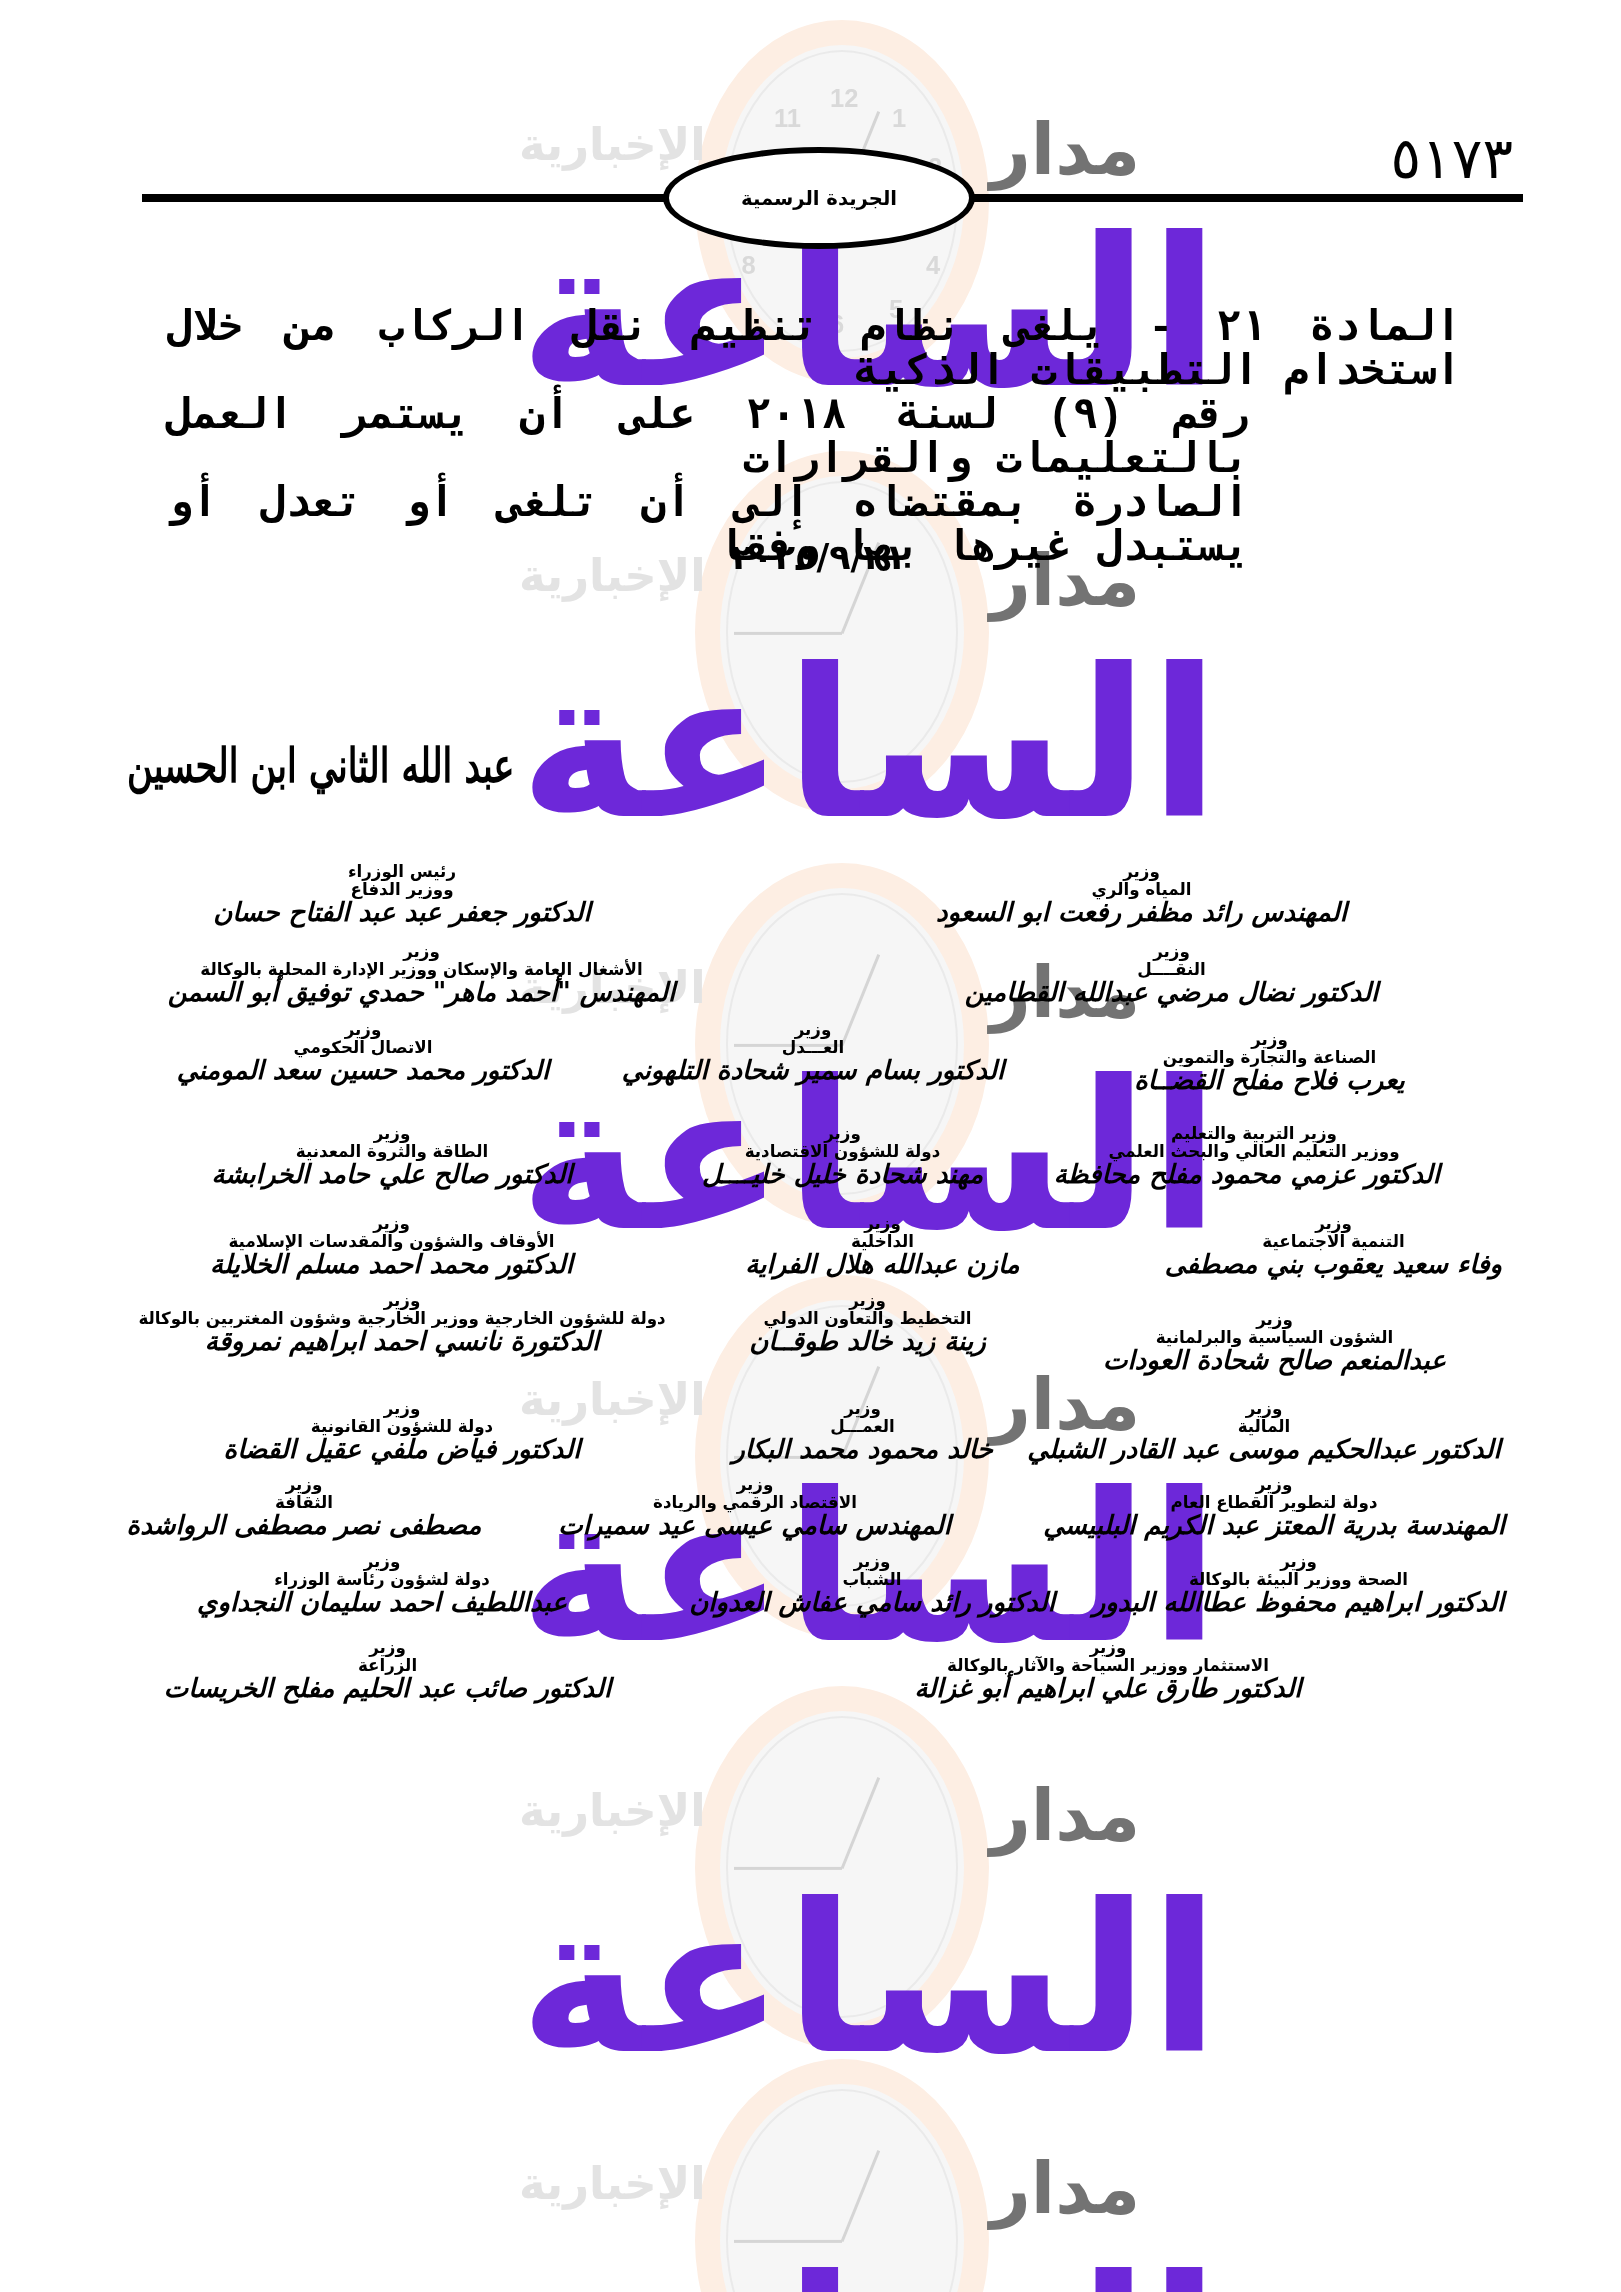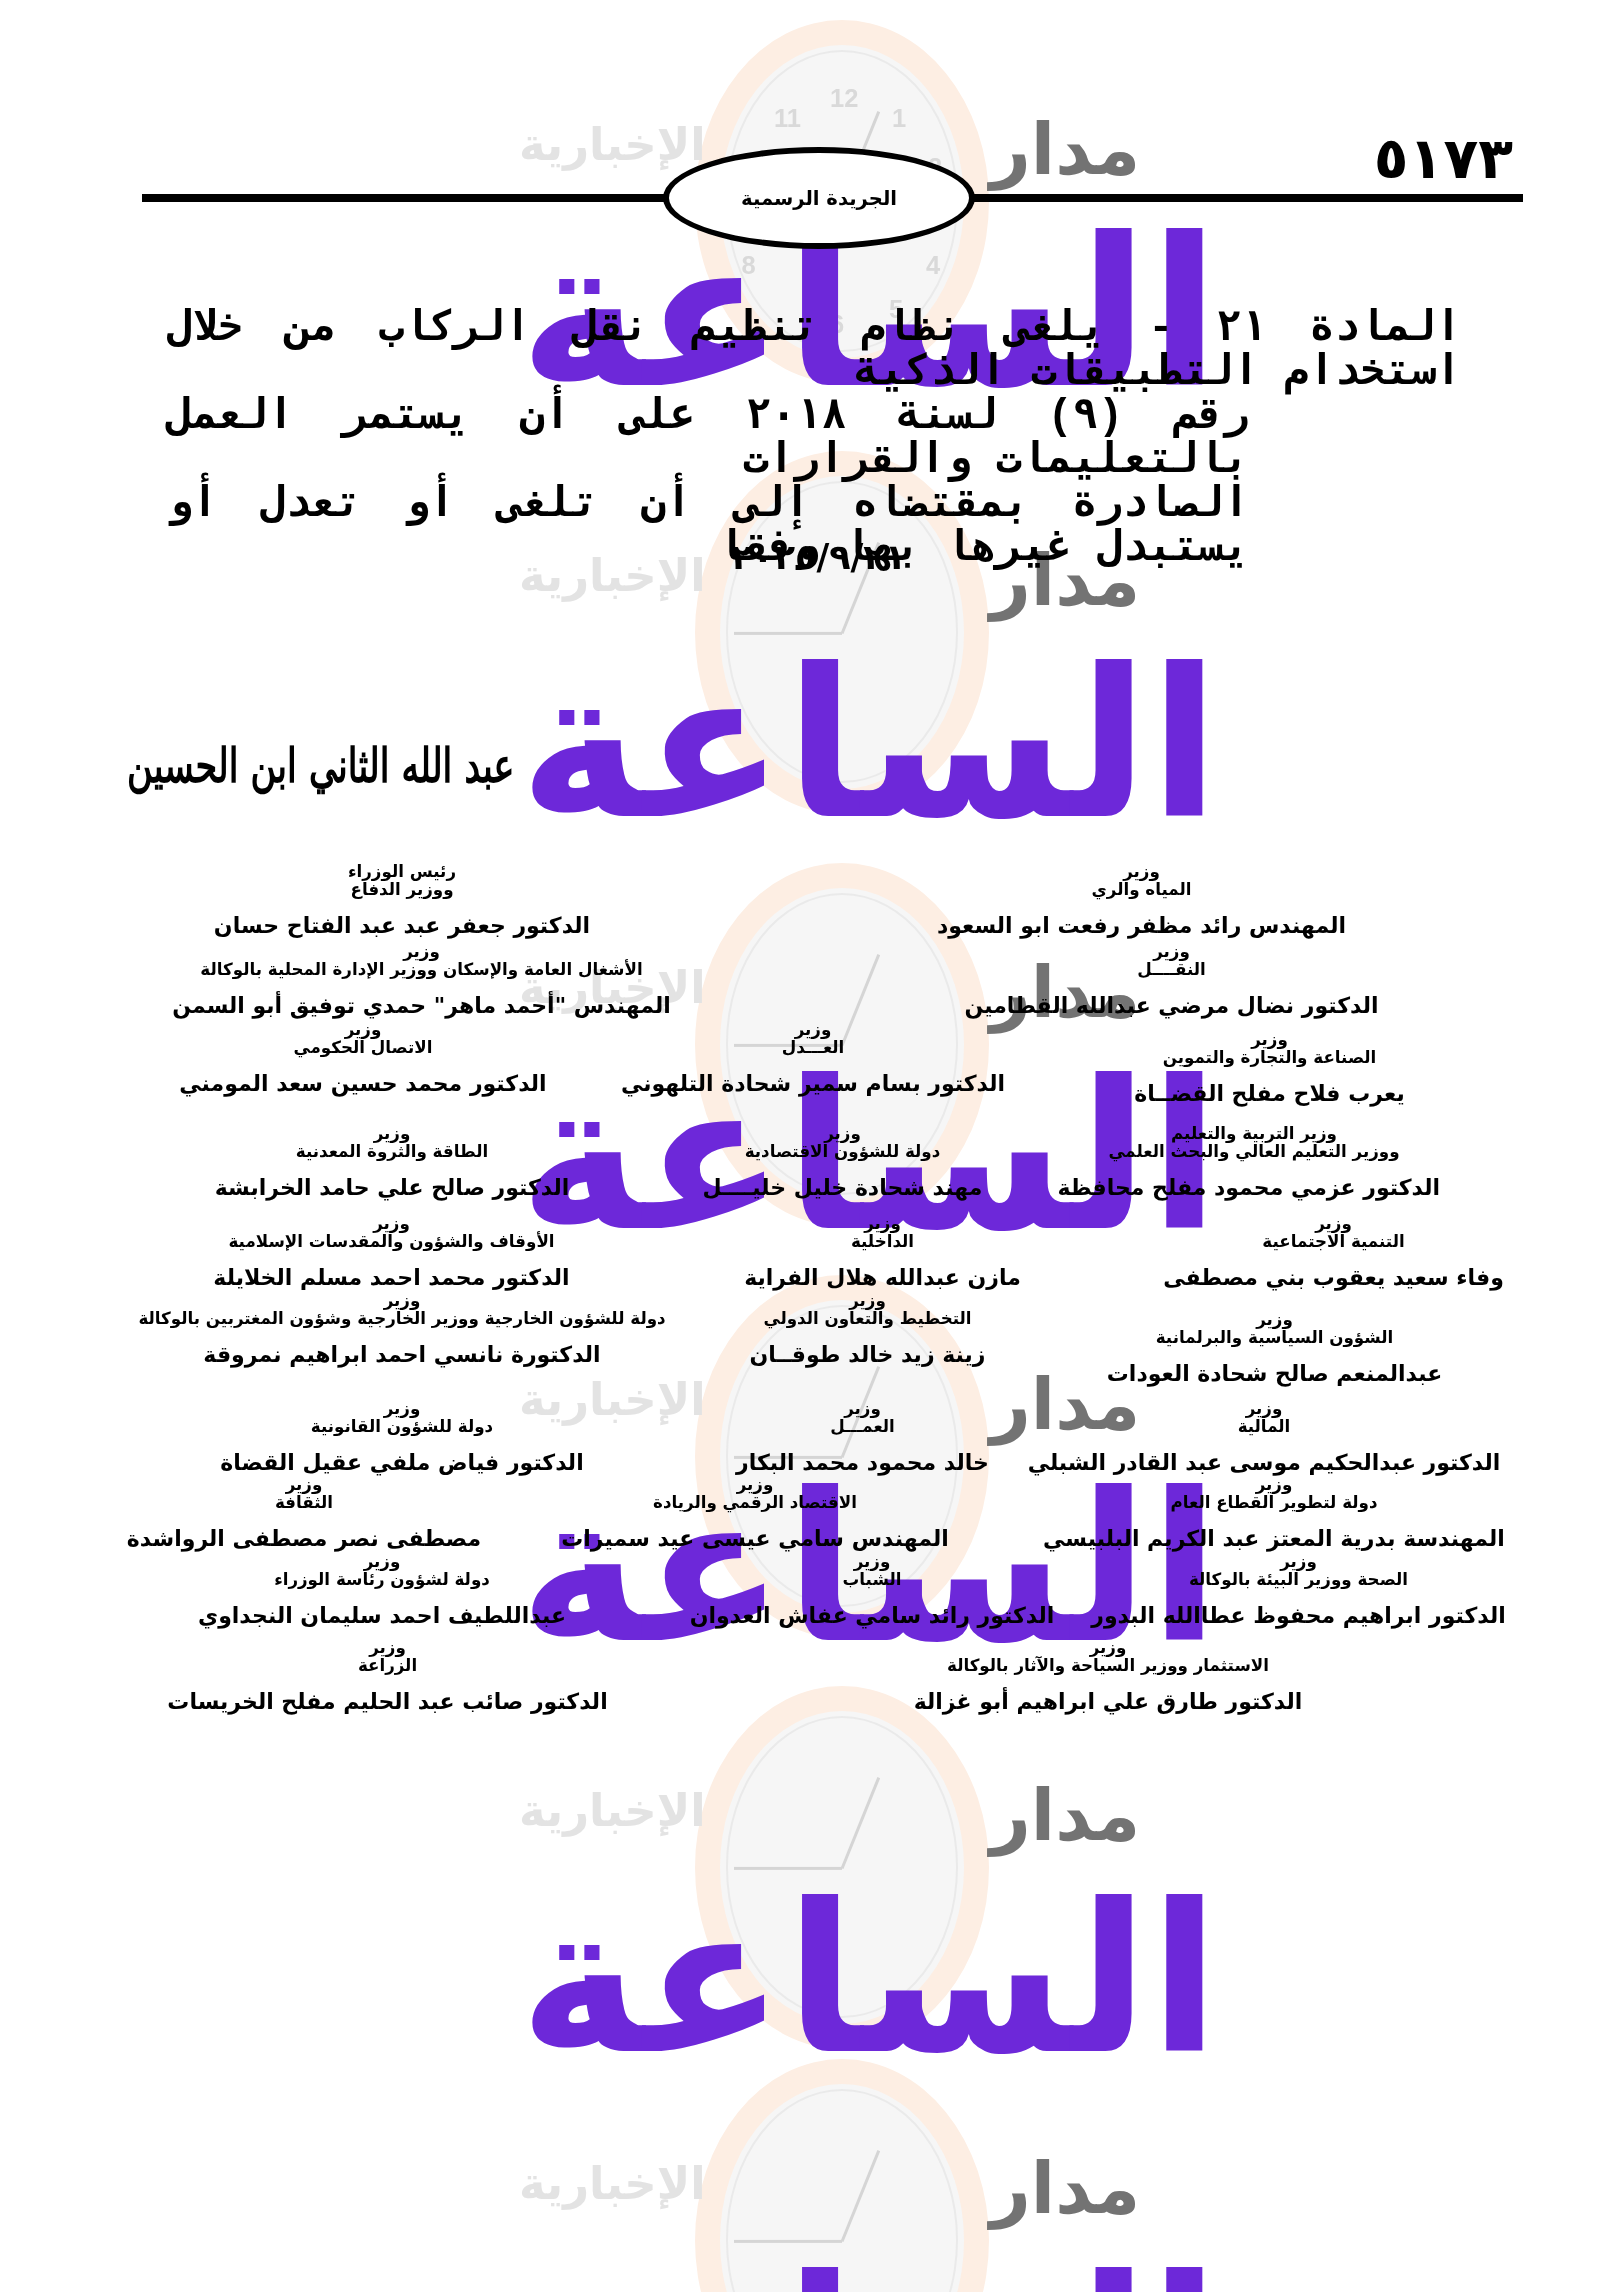--- a/index.html
+++ b/index.html
@@ -12,21 +12,21 @@
   .wm .clock .inner { position: absolute; inset: 5.9px; border-radius: 50%; border: 2.9px solid #eaeaea; }
   .wm .clock .num { position: absolute; font-family: "Liberation Sans", sans-serif; font-weight: bold; font-size: 25.5px; color: #d9d9d9; }
   .wm .clock .hand1 { position: absolute; left: 50%; top: 50%; width: 108px; height: 2.9px; background: #d5d5d5; transform-origin: 0 50%; transform: rotate(180deg); }
   .wm .clock .hand2 { position: absolute; left: 50%; top: 50%; width: 98px; height: 2.9px; background: #d5d5d5; transform-origin: 0 50%; transform: rotate(-68deg); }
   .wm .big { position: absolute; left: 39px; top: 211px; font-family: "DejaVu Sans", sans-serif; font-weight: bold;
              font-size: 206px; color: #6d28d9; letter-spacing: -5.9px; direction: rtl; line-height: 1; }
   .wm .small-r { position: absolute; left: 510px; top: 108px; font-weight: bold; font-size: 71px; color: #737373; direction: rtl; }
   .wm .small-l { position: absolute; left: 39px; top: 118px; font-weight: bold; font-size: 45px; color: #e3e3e3; direction: rtl; }
 
   
-  .page-number { position: absolute; right: 108px; top: 125px; font-family: "DejaVu Sans", sans-serif; font-weight: bold; font-size: 57px; direction: rtl; margin-left: 36px; }
+  .page-number { position: absolute; right: 108px; top: 125px; font-family: "DejaVu Sans", sans-serif; font-weight: normal; font-size: 57px; direction: rtl; margin-left: 36px; }
   .header-rule { position: absolute; left: 142px; right: 98px; top: 194px; height: 7.8px; background: #000; }
   .header-oval { position: absolute; left: 663px; top: 147px; width: 312px; height: 102px; border: 6.9px solid #000; border-radius: 50%;
                  background: #fff; box-sizing: border-box; display: flex; align-items: center; justify-content: center; }
   .header-oval span { font-family: "DejaVu Sans", sans-serif; font-weight: bold; font-size: 19.6px; direction: rtl; }
 
   
   .article { position: absolute; left: 167px; width: 1294px; top: 307px; direction: rtl; text-align: justify; text-align-last: right;
              font-family: Liberation Mono, monospace; font-weight: bold; font-size: 42px; line-height: 44px; }
   .article .line { display: block; }
   .article .indent { padding-right: 212px; }
@@ -34,21 +34,21 @@
                   font-family: "DejaVu Sans", sans-serif; font-weight: bold; font-size: 35px; }
 
   
   .royal-sig { position: absolute; left: 127px; top: 737px; direction: rtl; font-family: "DejaVu Serif", serif; font-weight: bold;
                font-size: 35px; letter-spacing: -2px; transform: scaleY(1.35); transform-origin: left top; }
 
   
   .minister { position: absolute; direction: rtl; text-align: center; line-height: 1.05; }
   .minister .title { display: block; font-family: "DejaVu Sans", sans-serif; font-weight: bold; font-size: 16.7px; }
   .minister .portfolio { display: block; font-family: "DejaVu Sans", sans-serif; font-weight: bold; font-size: 16.7px; }
-  .minister .name { display: block; font-family: "DejaVu Sans", sans-serif; font-weight: bold; font-size: 22px; white-space: nowrap; margin-top: 16px; }
+  .minister .name { display: block; font-family: "DejaVu Sans", sans-serif; font-weight: bold; font-size: 26px; white-space: nowrap; margin-top: 1px; font-style: italic; }
 </style>
 </head>
 <body>
 
 <div class="wm" style="top:0px;">
   <div class="clock">
     <div class="inner"></div>
     <span class="num" style="left:110px;top:39px;">12</span>
     <span class="num" style="left:172px;top:59px;">1</span>
     <span class="num" style="left:208px;top:108px;">2</span>

